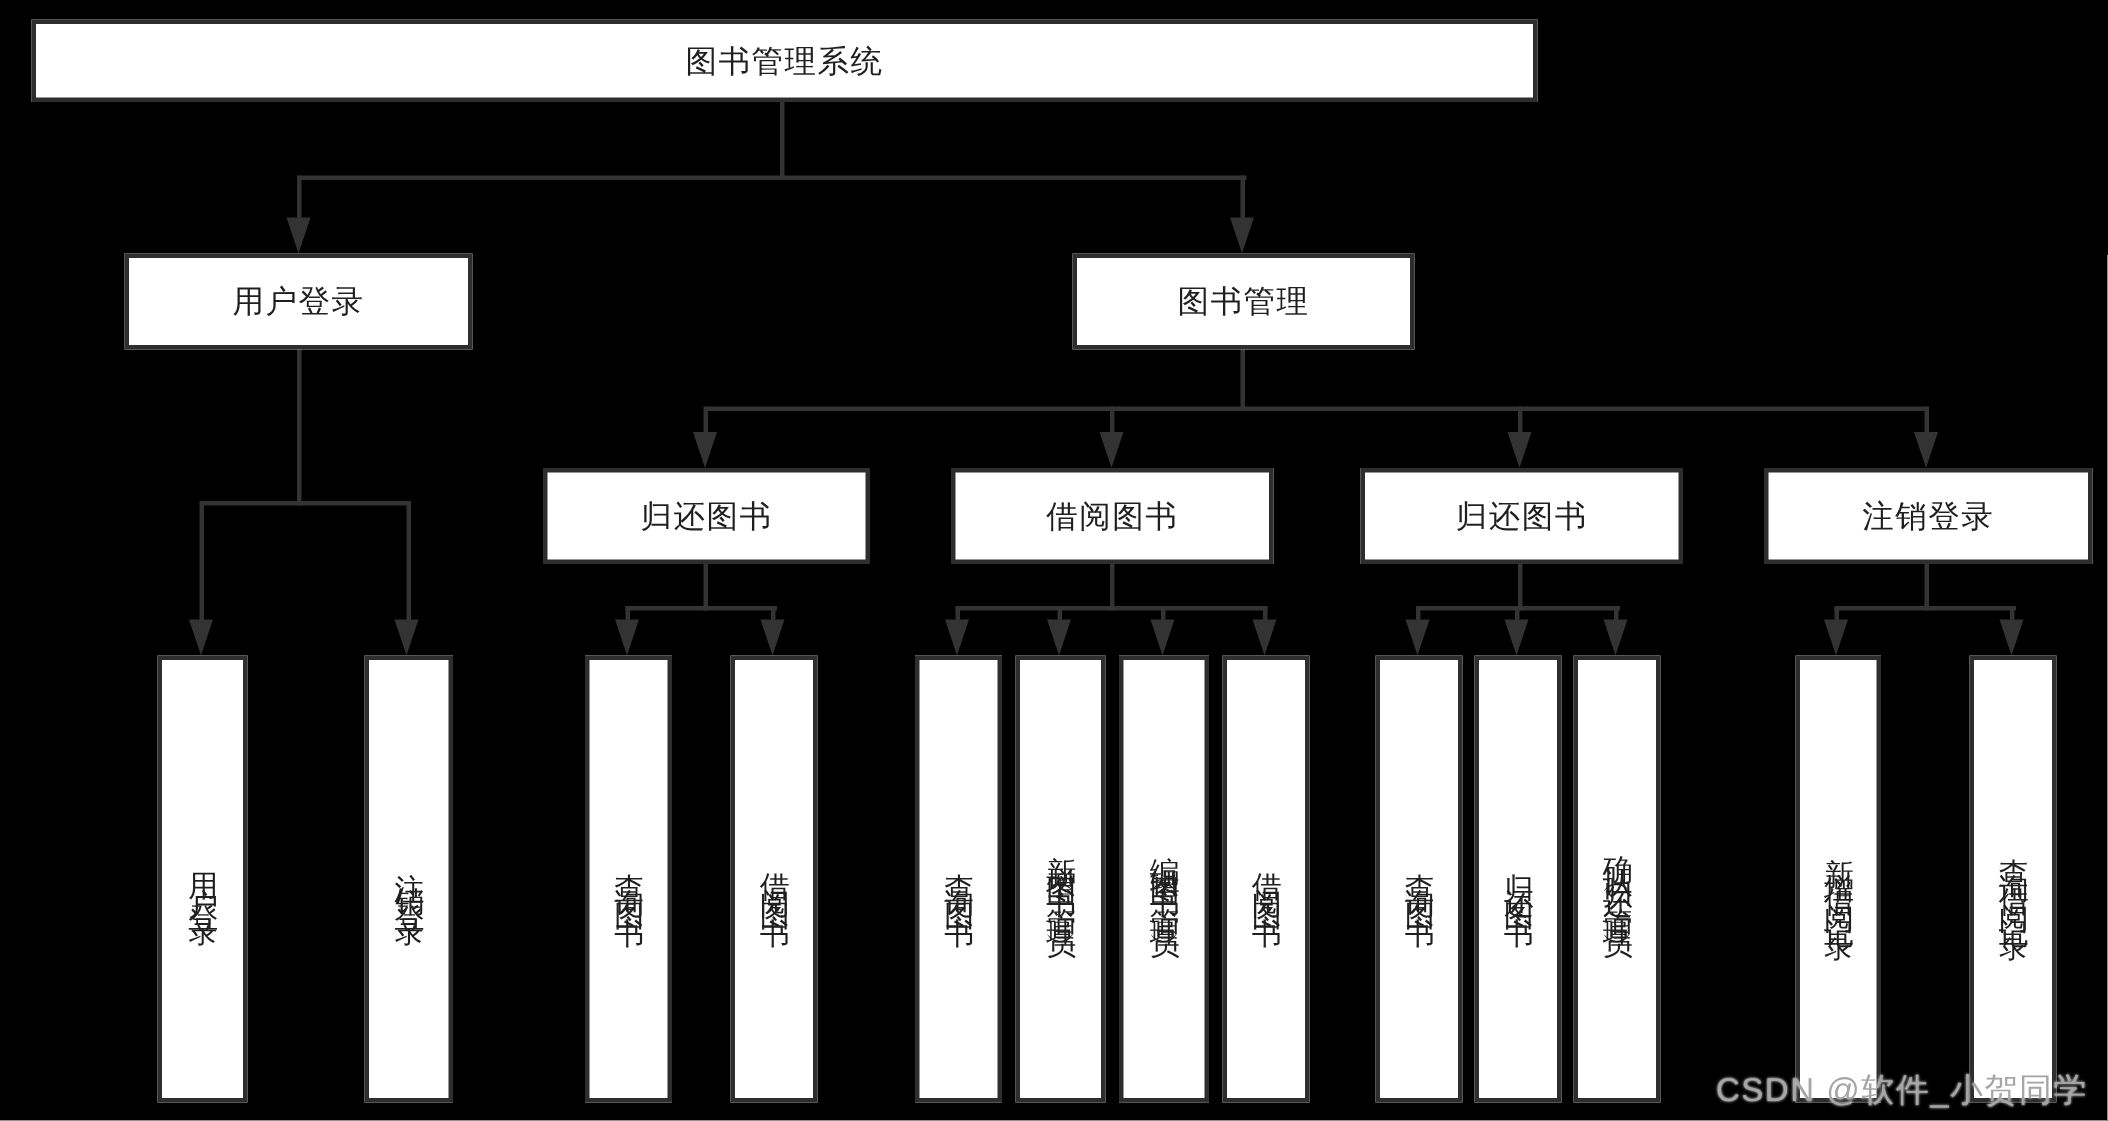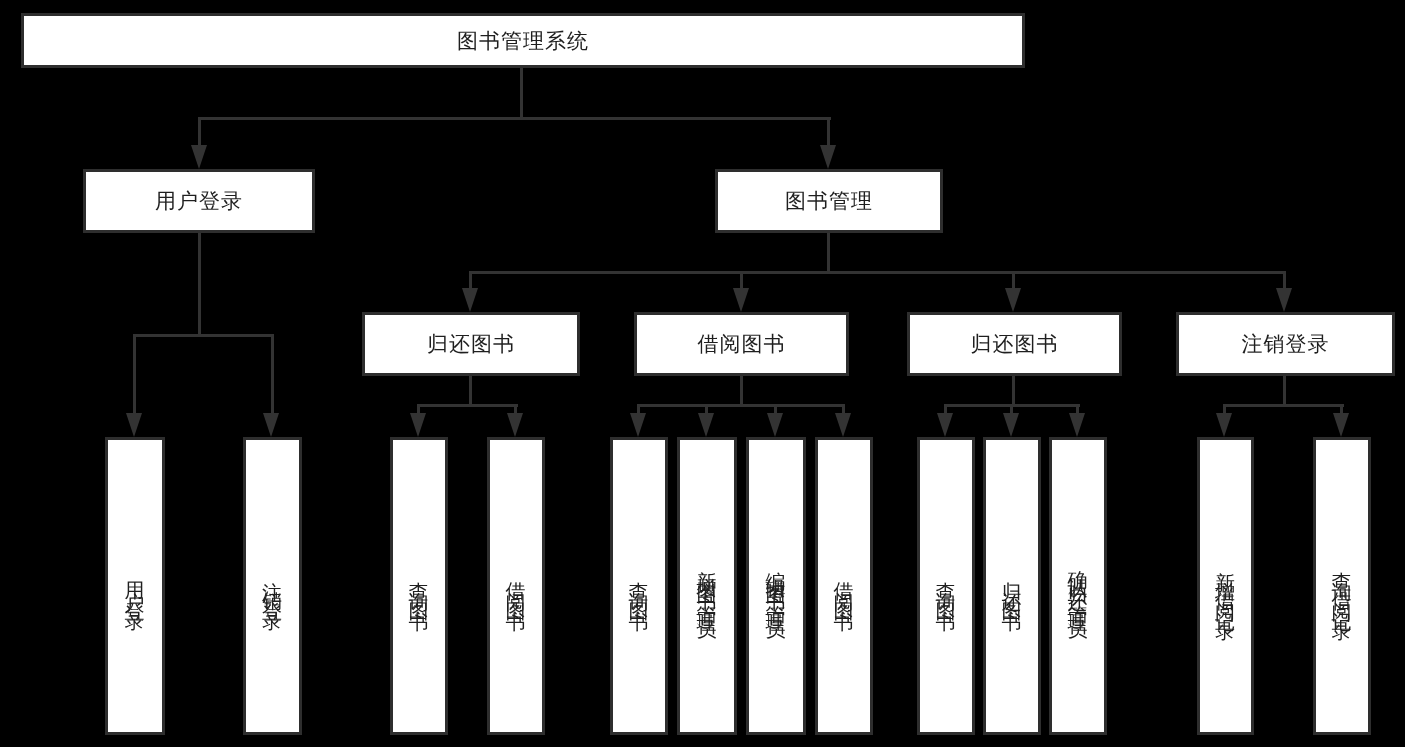--- a/index.html
+++ b/index.html
@@ -195,14 +195,15 @@
     <span class="tight">确认归还（管理员）</span>
   </div>
 
   <div class="vbx" style="left:1197px;width:57px;">
     <span>新增借阅记录</span>
   </div>
   <div class="vbx" style="left:1313px;width:58px;">
     <span>查询借阅记录</span>
   </div>
 
+  <div class="watermark">CSDN @软件_小贺同学</div>
 
 </div>
 
 </body></html>

